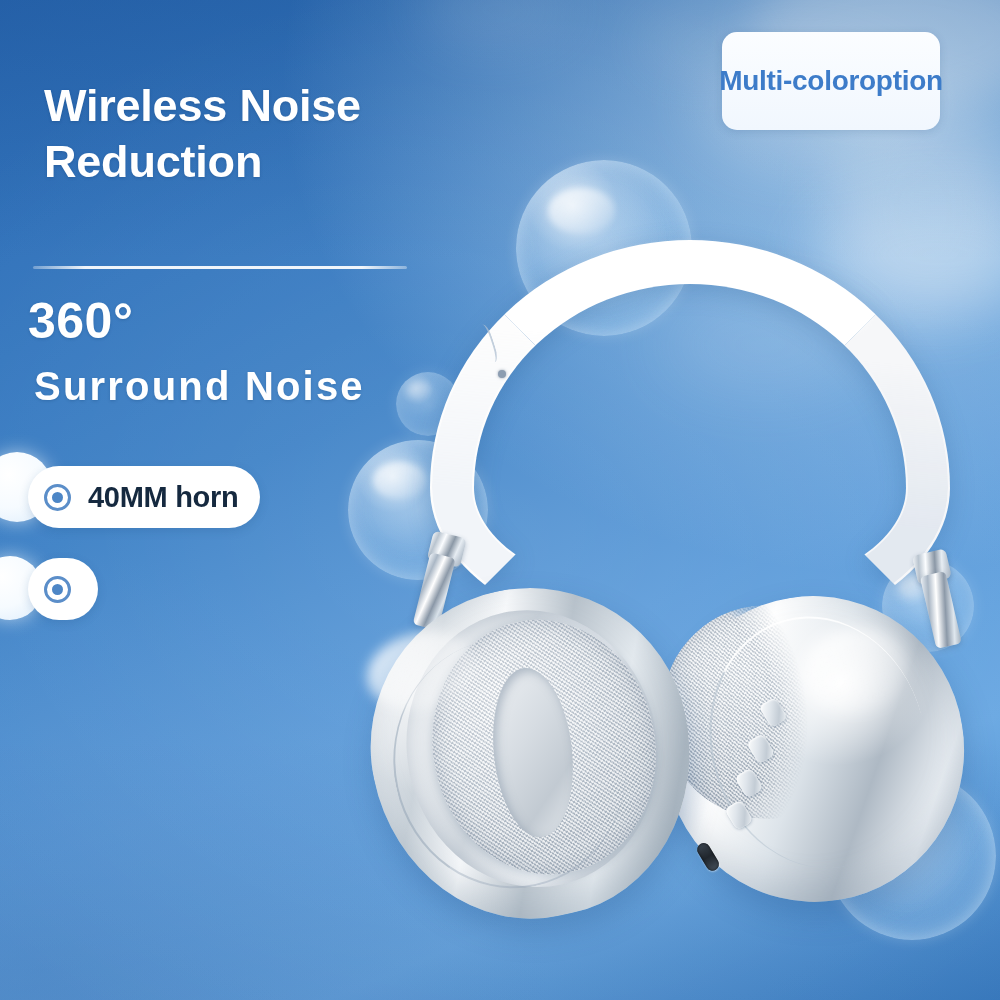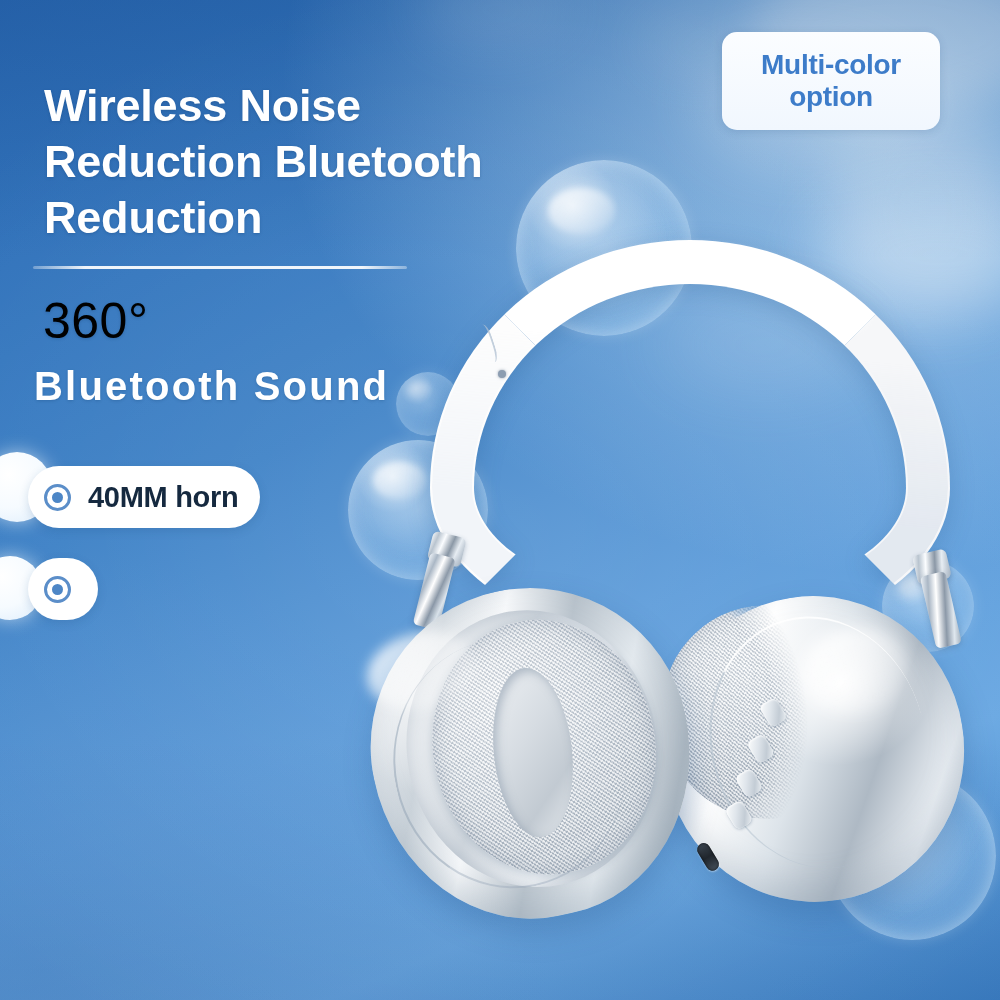--- a/index.html
+++ b/index.html
@@ -84,22 +84,22 @@
   }
   .headline .line { display:block; white-space:nowrap;margin-left:8px; }
 
   .divider {
     position:absolute; left:33px; top:266px; width:374px; height:3px;
     background:linear-gradient(90deg, rgba(255,255,255,0.30) 0%, rgba(255,255,255,0.92) 14%, rgba(255,255,255,0.92) 88%, rgba(255,255,255,0.35) 100%);
     border-radius:2px;
   }
 
   .sub-360 {
-    position:absolute; left:43px; top:296px;
-    color:#000000; font-size:50px; font-weight:normal; line-height:1;
+    position:absolute; left:28px; top:296px;
+    color:#ffffff; font-size:50px; font-weight:bold; line-height:1;
     letter-spacing:0.5px;
     text-shadow:0 1px 3px rgba(20,60,110,0.28);
   }
   .sub-surround {
     position:absolute; left:34px; top:366px;
     color:#ffffff; font-size:40px; font-weight:bold; line-height:1;
     letter-spacing:2.2px;
     text-shadow:0 1px 3px rgba(20,60,110,0.26);
   }
 
@@ -136,21 +136,21 @@
     letter-spacing:-0.3px;
     margin-left:12px;
   }
 
   
   .badge {
     position:absolute; left:722px; top:32px;
     width:218px; height:98px;
     background:linear-gradient(180deg, #fbfdff 0%, #f1f7fe 100%);
     border-radius:15px;
-    display:flex; flex-direction:column;
+    display:flex; flex-direction:row;
     align-items:center; justify-content:center;
     box-shadow:0 2px 9px rgba(25,70,125,0.16);
   }
   .badge-line {
     color:#3d7cc9; font-size:28px; font-weight:bold; line-height:1.14;
     letter-spacing:-0.3px; white-space:nowrap;
   }
 
   
   #product { position:absolute; left:0; top:0; width:1000px; height:1000px; pointer-events:none; }
@@ -388,28 +388,27 @@
       <div class="cup-l-pad"></div>
       <div class="cup-l-hole"></div>
       <div class="cup-l-seam"></div>
       <div class="cup-l-gloss"></div>
     </div>
 
   </div>
 
   <div class="headline">
     <span class="line">Wireless Noise</span>
-    <span class="line">Reduction Bluetooth</span>
     <span class="line">Reduction</span>
   </div>
 
   <div class="divider"></div>
 
   <div class="sub-360">360°</div>
-  <div class="sub-surround">Bluetooth Sound</div>
+  <div class="sub-surround">Surround Noise</div>
 
   <div class="pill p1">
     <span class="pill-icon">
         <i></i>
       </span>
     <span class="pill-label">40MM horn</span>
   </div>
 
   <div class="pill p2">
     <span class="pill-icon">

